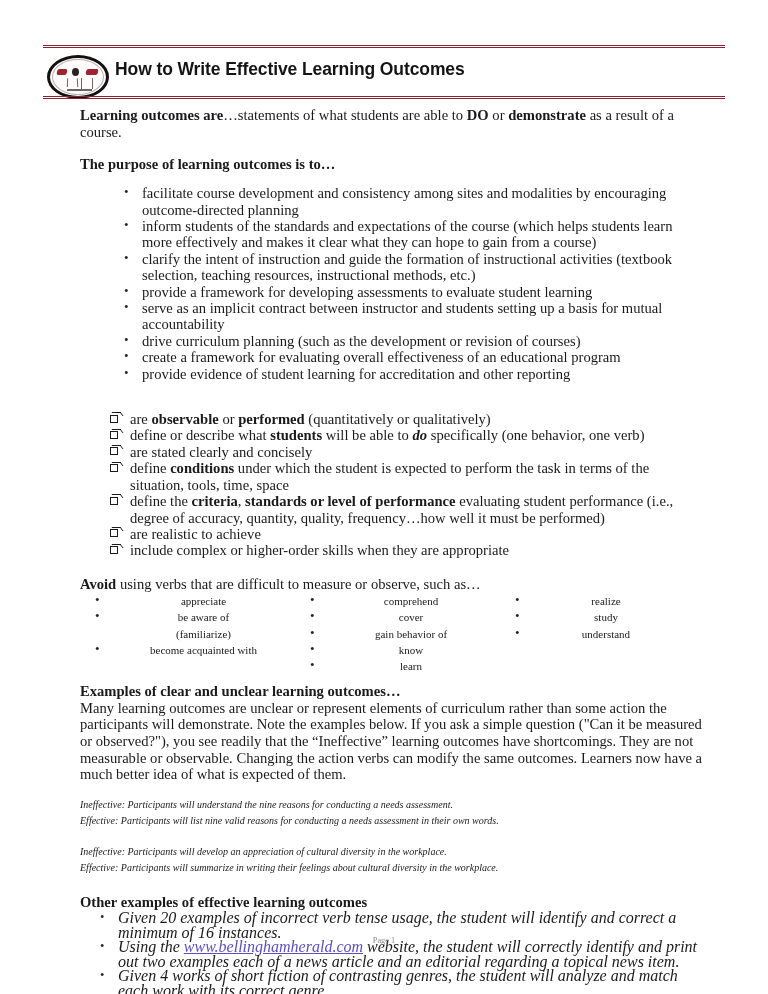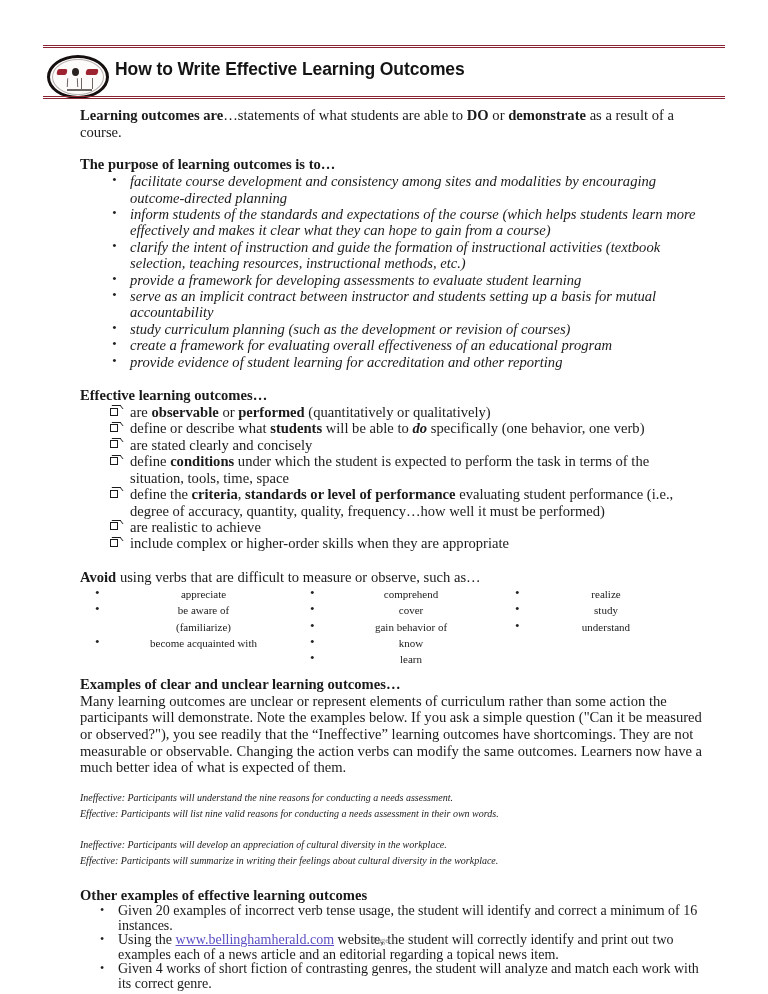--- a/index.html
+++ b/index.html
@@ -60,21 +60,21 @@
   
   .content{position:absolute;left:80px;top:107px;width:625px;}
 
   .para{font-size:14.6px;line-height:16.6px;margin:0;}
   .lead{margin:0 0 16px 0;}
   .b{font-weight:bold;}
   .bi{font-weight:bold;font-style:italic;}
 
   .sec-head{font-size:14.6px;font-weight:bold;line-height:17px;margin:0;}
 
-  ul.bl{list-style:none;margin:0;padding:0;font-style:italic;}
+  ul.bl{list-style:none;margin:12px;padding:0;}
   ul.bl > li{
     position:relative;padding-left:50px;font-size:14.6px;line-height:16.4px;
   }
   ul.bl > li::before{
     content:"\2022";position:absolute;left:32px;top:-1px;
     font-size:13px;color:#222;
   }
 
   
   ul.cb{list-style:none;margin:0;padding:0;}
@@ -101,21 +101,21 @@
   .col ul{list-style:none;margin:0;padding:0;}
   .col li{position:relative;padding-left:32px;font-size:11px;line-height:16.4px;text-align:center;}
   .col li::before{content:"\2022";position:absolute;left:15px;top:-1px;font-size:13px;color:#222;}
   .col li.cont{padding-left:32px;}
   .col li.cont::before{content:"";}
 
   .exline{font-size:10px;line-height:16.6px;font-style:italic;margin:0;}
 
   
   ul.small{list-style:none;margin:0;padding:0;}
-  ul.small > li{position:relative;padding-left:38px;font-size:14px;line-height:14.6px;}
+  ul.small > li{position:relative;padding-left:38px;font-size:16px;line-height:14.6px;font-style:italic;}
   ul.small > li::before{content:"\2022";position:absolute;left:20px;top:-1px;font-size:12px;color:#222;}
   a.link{color:#5b4fc4;text-decoration:underline;}
   .spacer-md{height:14px;}
   .spacer-lg{height:17px;}
 
   .footer{
     position:absolute;left:0;top:936px;width:768px;text-align:center;
     font-size:8.4px;color:#8c8c8c;
     font-family:"Liberation Serif","DejaVu Serif",serif;
   }
@@ -147,28 +147,27 @@
 
     <p class="para lead"><span class="b">Learning outcomes are</span><span>…statements of what students are able to </span><span class="b">DO</span><span> or </span><span class="b">demonstrate</span><span> as a result of a course.</span></p>
 
     <p class="sec-head">The purpose of learning outcomes is to…</p>
     <ul class="bl">
       <li>facilitate course development and consistency among sites and modalities by encouraging outcome-directed planning</li>
       <li>inform students of the standards and expectations of the course (which helps students learn more effectively and makes it clear what they can hope to gain from a course)</li>
       <li>clarify the intent of instruction and guide the formation of instructional activities (textbook selection, teaching resources, instructional methods, etc.)</li>
       <li>provide a framework for developing assessments to evaluate student learning</li>
       <li>serve as an implicit contract between instructor and students setting up a basis for mutual accountability</li>
-      <li>study curriculum planning (such as the development or revision of courses)</li>
+      <li>drive curriculum planning (such as the development or revision of courses)</li>
       <li>create a framework for evaluating overall effectiveness of an educational program</li>
       <li>provide evidence of student learning for accreditation and other reporting</li>
     </ul>
 
     <div class="spacer-lg"></div>
 
-    <p class="sec-head">Effective learning outcomes…</p>
     <ul class="cb">
       <li><span class="cbx"></span><span>are </span><span class="b">observable</span><span> or </span><span class="b">performed</span><span> (quantitatively or qualitatively)</span></li>
 
       <li><span class="cbx"></span><span>define or describe what </span><span class="b">students</span><span> will be able to </span><span class="bi">do</span><span> specifically (one behavior, one verb)</span></li>
 
       <li><span class="cbx"></span><span>are stated clearly and concisely</span></li>
 
       <li><span class="cbx"></span><span>define </span><span class="b">conditions</span><span> under which the student is expected to perform the task in terms of the situation, tools, time, space</span></li>
 
       <li><span class="cbx"></span><span>define the </span><span class="b">criteria</span><span>, </span><span class="b">standards or level of performance</span><span> evaluating student performance (i.e., degree of accuracy, quantity, quality, frequency…how well it must be performed)</span></li>

